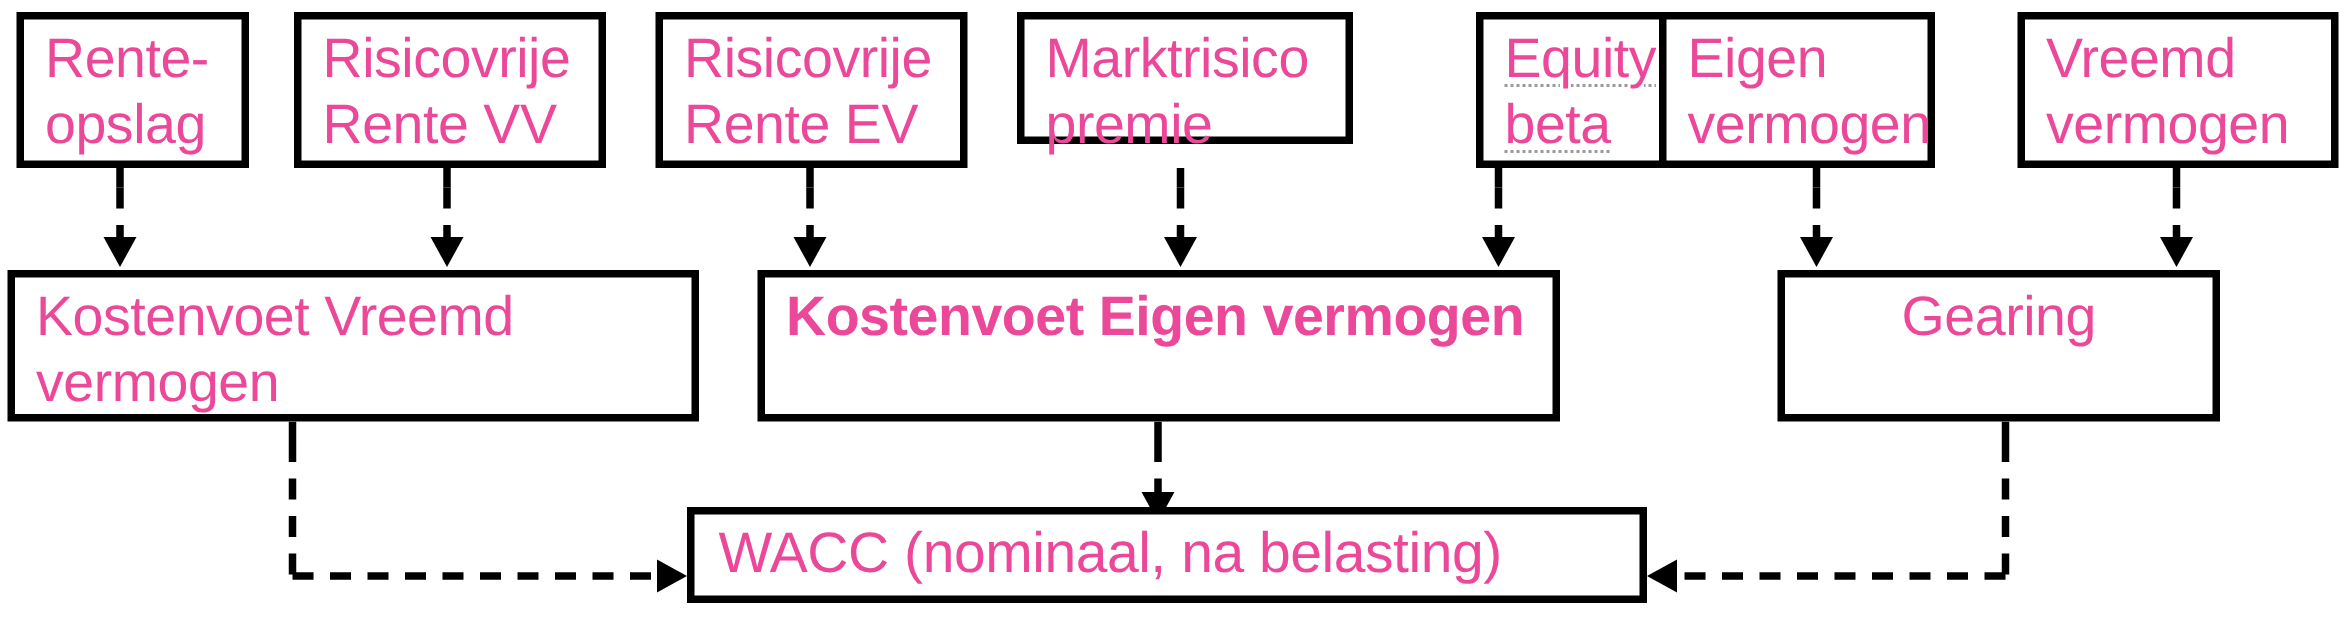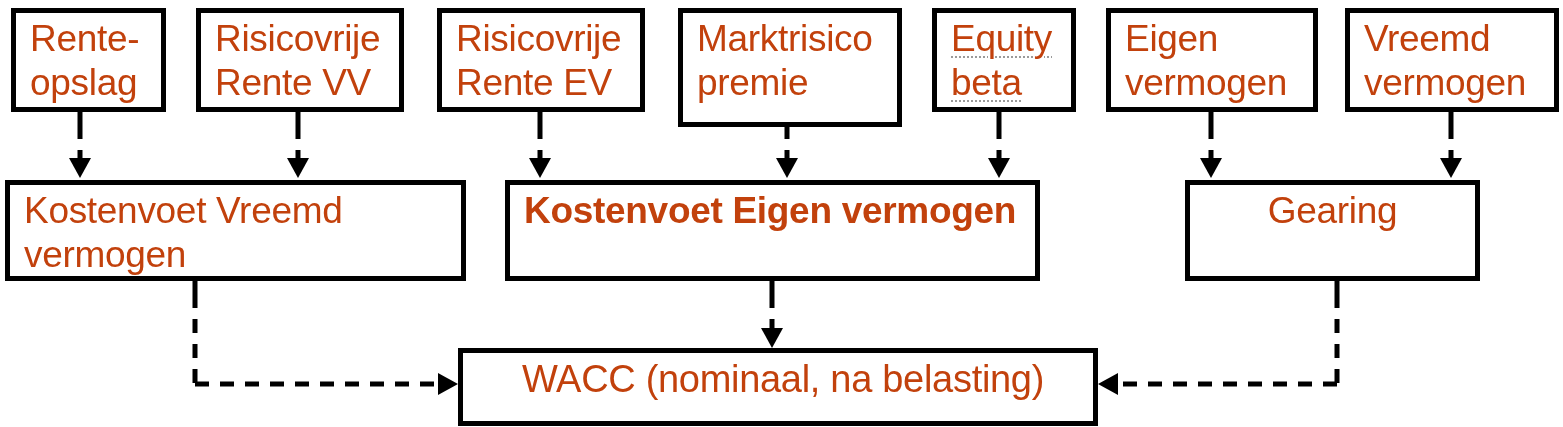--- a/index.html
+++ b/index.html
@@ -30,21 +30,21 @@
     position: absolute;
     box-sizing: border-box;
     background: #ffffff;
     border: 5px solid #000000;
   }
   .node-label {
     position: absolute;
     left: 14px;
     right: 6px;
     top: 4px;
-    color: #c2410c;
+    color: #ec4899;
     font-family: "Liberation Sans", sans-serif;
     font-size: 37px;
     line-height: 44px;
     white-space: pre-line;
     letter-spacing: -0.3px;
   }
   .node-label.align-center {
     left: 6px;
     text-align: center;
   }
@@ -115,44 +115,44 @@
 opslag</div>
       </div>
       <div class="node-box" style="left: 196px; top: 8px; width: 208px; height: 104px; border-width: 5px; border-color: rgb(0, 0, 0); background: rgb(255, 255, 255);">
         <div class="node-label">Risicovrije
 Rente VV</div>
       </div>
       <div class="node-box" style="left: 437px; top: 8px; width: 208px; height: 104px; border-width: 5px; border-color: rgb(0, 0, 0); background: rgb(255, 255, 255);">
         <div class="node-label">Risicovrije
 Rente EV</div>
       </div>
-      <div class="node-box" style="left: 678px; top: 8px; width: 224px; height: 119px; border-width: 5px; border-color: rgb(0, 0, 0); background: rgb(255, 255, 255);">
+      <div class="node-box" style="left: 678px; top: 8px; width: 224px; height: 88px; border-width: 5px; border-color: rgb(0, 0, 0); background: rgb(255, 255, 255);">
         <div class="node-label">Marktrisico
 premie</div>
       </div>
-      <div class="node-box" style="left: 932px; top: 8px; width: 144px; height: 104px; border-width: 5px; border-color: rgb(0, 0, 0); background: rgb(255, 255, 255);">
+      <div class="node-box" style="left: 984px; top: 8px; width: 144px; height: 104px; border-width: 5px; border-color: rgb(0, 0, 0); background: rgb(255, 255, 255);">
         <div class="node-label spellcheck" style="text-decoration-color: rgb(154, 154, 154);">Equity
 beta</div>
       </div>
-      <div class="node-box" style="left: 1106px; top: 8px; width: 212px; height: 104px; border-width: 5px; border-color: rgb(0, 0, 0); background: rgb(255, 255, 255);">
+      <div class="node-box" style="left: 1106px; top: 8px; width: 184px; height: 104px; border-width: 5px; border-color: rgb(0, 0, 0); background: rgb(255, 255, 255);">
         <div class="node-label">Eigen
 vermogen</div>
       </div>
       <div class="node-box" style="left: 1345px; top: 8px; width: 214px; height: 104px; border-width: 5px; border-color: rgb(0, 0, 0); background: rgb(255, 255, 255);">
         <div class="node-label">Vreemd
 vermogen</div>
       </div>
       <div class="node-box" style="left: 5px; top: 180px; width: 461px; height: 101px; border-width: 5px; border-color: rgb(0, 0, 0); background: rgb(255, 255, 255);">
         <div class="node-label">Kostenvoet Vreemd
 vermogen</div>
       </div>
       <div class="node-box" style="left: 505px; top: 180px; width: 535px; height: 101px; border-width: 5px; border-color: rgb(0, 0, 0); background: rgb(255, 255, 255); font-weight: bold;">
         <div class="node-label">Kostenvoet Eigen vermogen</div>
       </div>
       <div class="node-box" style="left: 1185px; top: 180px; width: 295px; height: 101px; border-width: 5px; border-color: rgb(0, 0, 0); background: rgb(255, 255, 255); padding-left: 40px;">
         <div class="node-label align-center">Gearing</div>
       </div>
-      <div class="node-box" style="left: 458px; top: 348px; width: 640px; height: 78px; border-width: 5px; border-color: rgb(0, 0, 0); background: rgb(255, 255, 255); text-align: center;">
+      <div class="node-box" style="left: 458px; top: 338px; width: 640px; height: 64px; border-width: 5px; border-color: rgb(0, 0, 0); background: rgb(255, 255, 255);">
         <div class="node-label wacc-label">WACC (nominaal, na belasting)</div>
       </div>
     </div>
 
 </div>
 
 </body></html>

